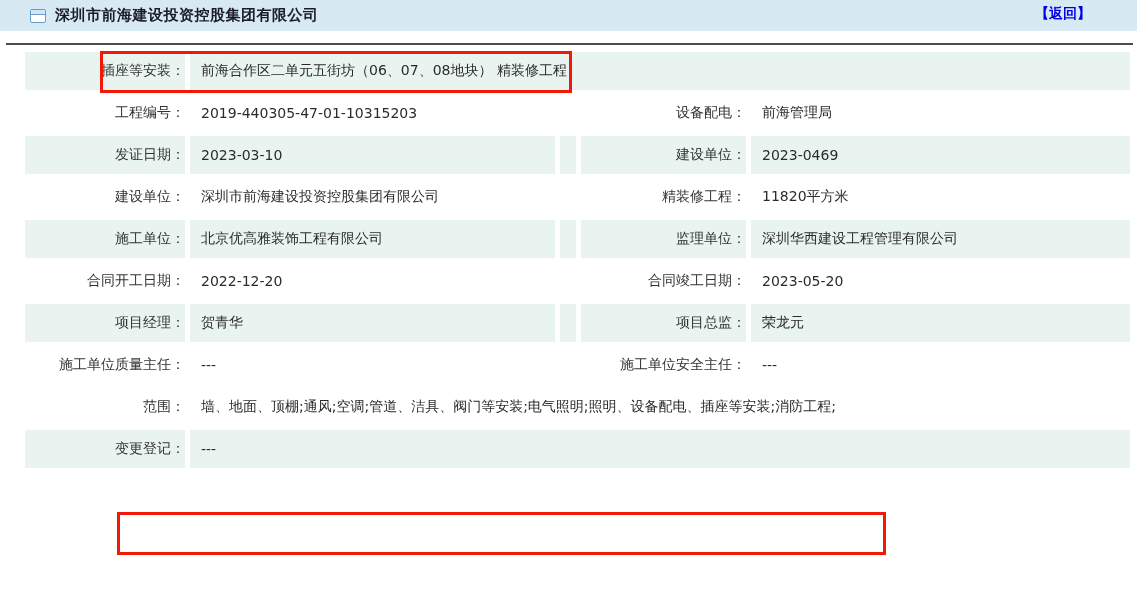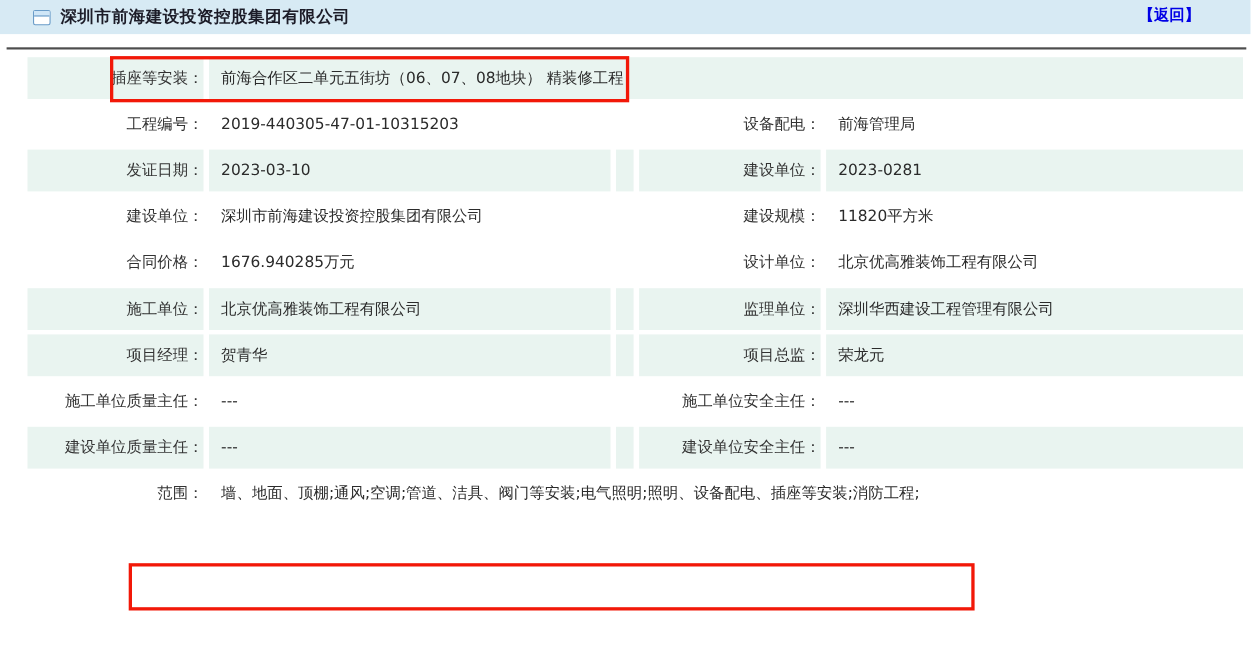--- a/index.html
+++ b/index.html
@@ -78,65 +78,62 @@
       <td class="val">2019-440305-47-01-10315203</td>
       <td></td>
       <td class="lbl">设备配电：</td>
       <td class="val">前海管理局</td>
     </tr>
     <tr class="shaded">
       <td class="lbl">发证日期：</td>
       <td class="val">2023-03-10</td>
       <td></td>
       <td class="lbl">建设单位：</td>
-      <td class="val">2023-0281</td>
+      <td class="val">2023-0469</td>
     </tr>
     <tr>
       <td class="lbl">建设单位：</td>
       <td class="val">深圳市前海建设投资控股集团有限公司</td>
       <td></td>
-      <td class="lbl">建设规模：</td>
+      <td class="lbl">精装修工程：</td>
       <td class="val">11820平方米</td>
-    </tr>
-    <tr>
-      <td class="lbl">合同价格：</td>
-      <td class="val">1676.940285万元</td>
-      <td></td>
-      <td class="lbl">设计单位：</td>
-      <td class="val">北京优高雅装饰工程有限公司</td>
     </tr>
     <tr class="shaded">
       <td class="lbl">施工单位：</td>
       <td class="val">北京优高雅装饰工程有限公司</td>
       <td></td>
       <td class="lbl">监理单位：</td>
       <td class="val">深圳华西建设工程管理有限公司</td>
+    </tr>
+    <tr>
+      <td class="lbl">合同开工日期：</td>
+      <td class="val">2022-12-20</td>
+      <td></td>
+      <td class="lbl">合同竣工日期：</td>
+      <td class="val">2023-05-20</td>
     </tr>
     <tr class="shaded">
       <td class="lbl">项目经理：</td>
       <td class="val">贺青华</td>
       <td></td>
       <td class="lbl">项目总监：</td>
       <td class="val">荣龙元</td>
     </tr>
     <tr>
       <td class="lbl">施工单位质量主任：</td>
       <td class="val">---</td>
       <td></td>
       <td class="lbl">施工单位安全主任：</td>
       <td class="val">---</td>
     </tr>
-    <tr class="shaded">
-      <td class="lbl">建设单位质量主任：</td>
-      <td class="val">---</td>
-      <td></td>
-      <td class="lbl">建设单位安全主任：</td>
-      <td class="val">---</td>
-    </tr>
     <tr>
       <td class="lbl">范围：</td>
       <td class="val" colspan="4">墙、地面、顶棚;通风;空调;管道、洁具、阀门等安装;电气照明;照明、设备配电、插座等安装;消防工程;</td>
+    </tr>
+    <tr class="shaded">
+      <td class="lbl">变更登记：</td>
+      <td class="val" colspan="4">---</td>
     </tr>
   </tbody>
 </table>
 
 <div class="redbox" id="redbox-name"></div>
 <div class="redbox" id="redbox-scope"></div>
 
 </body></html>

